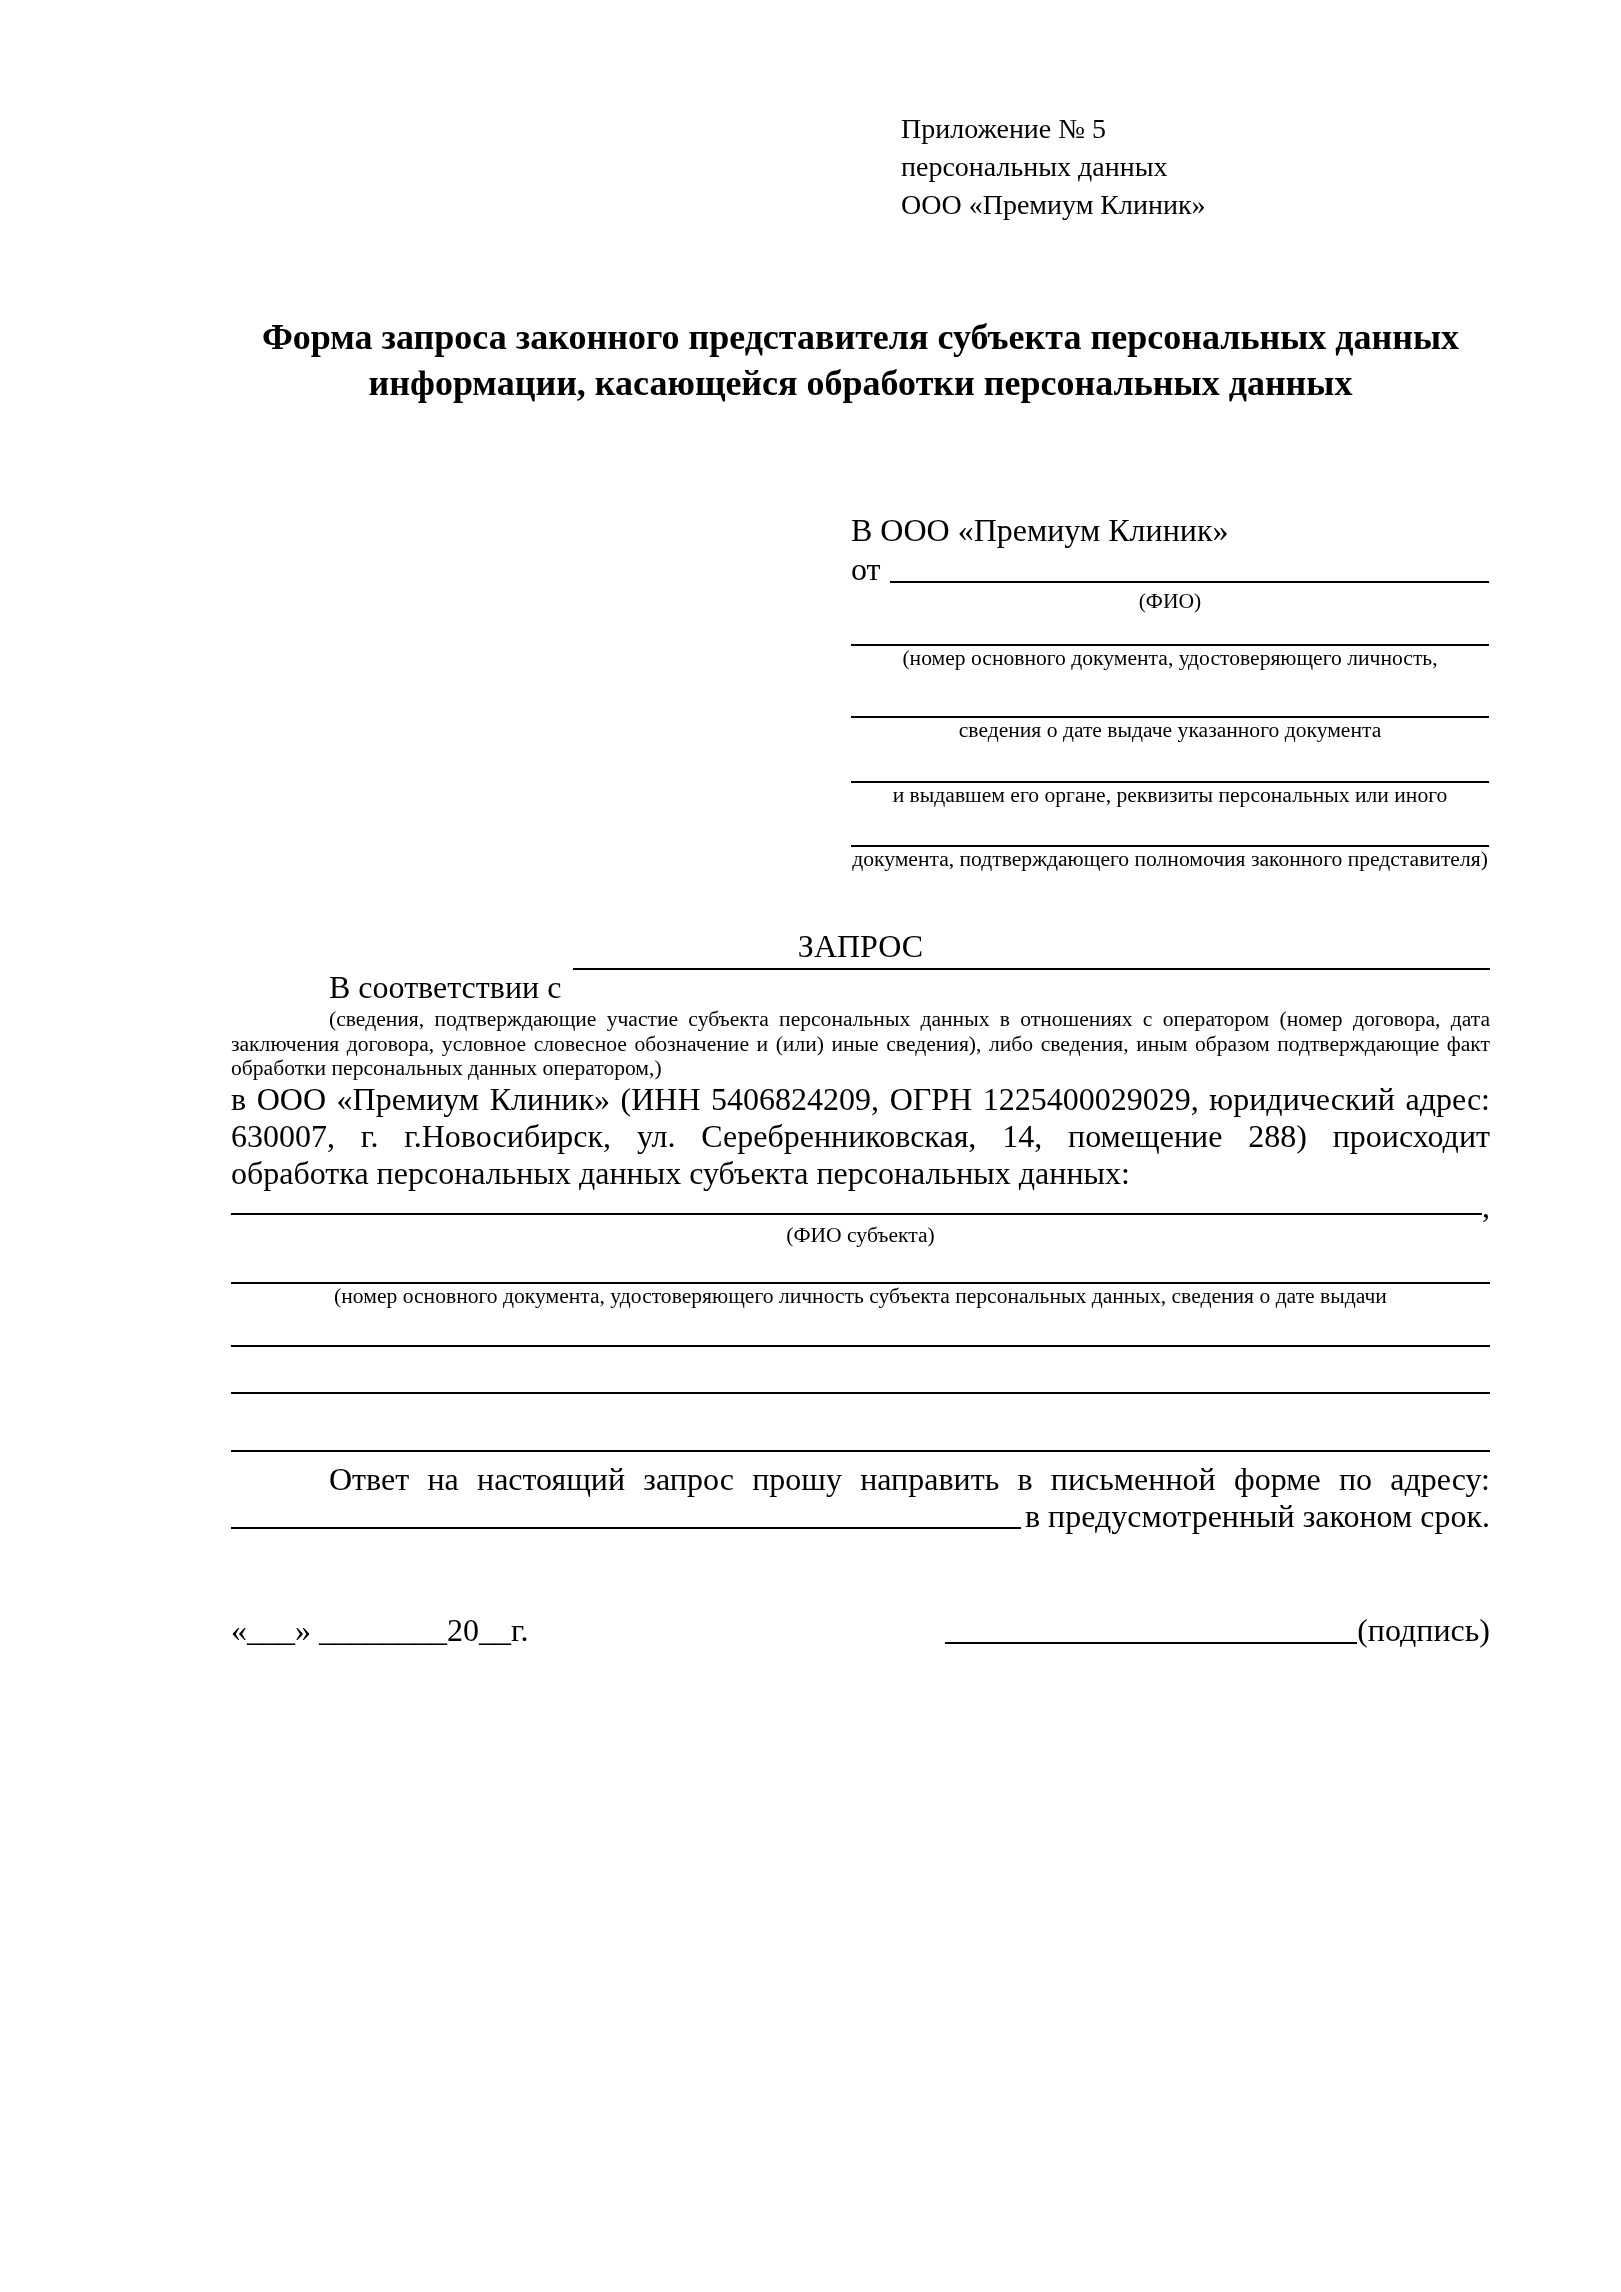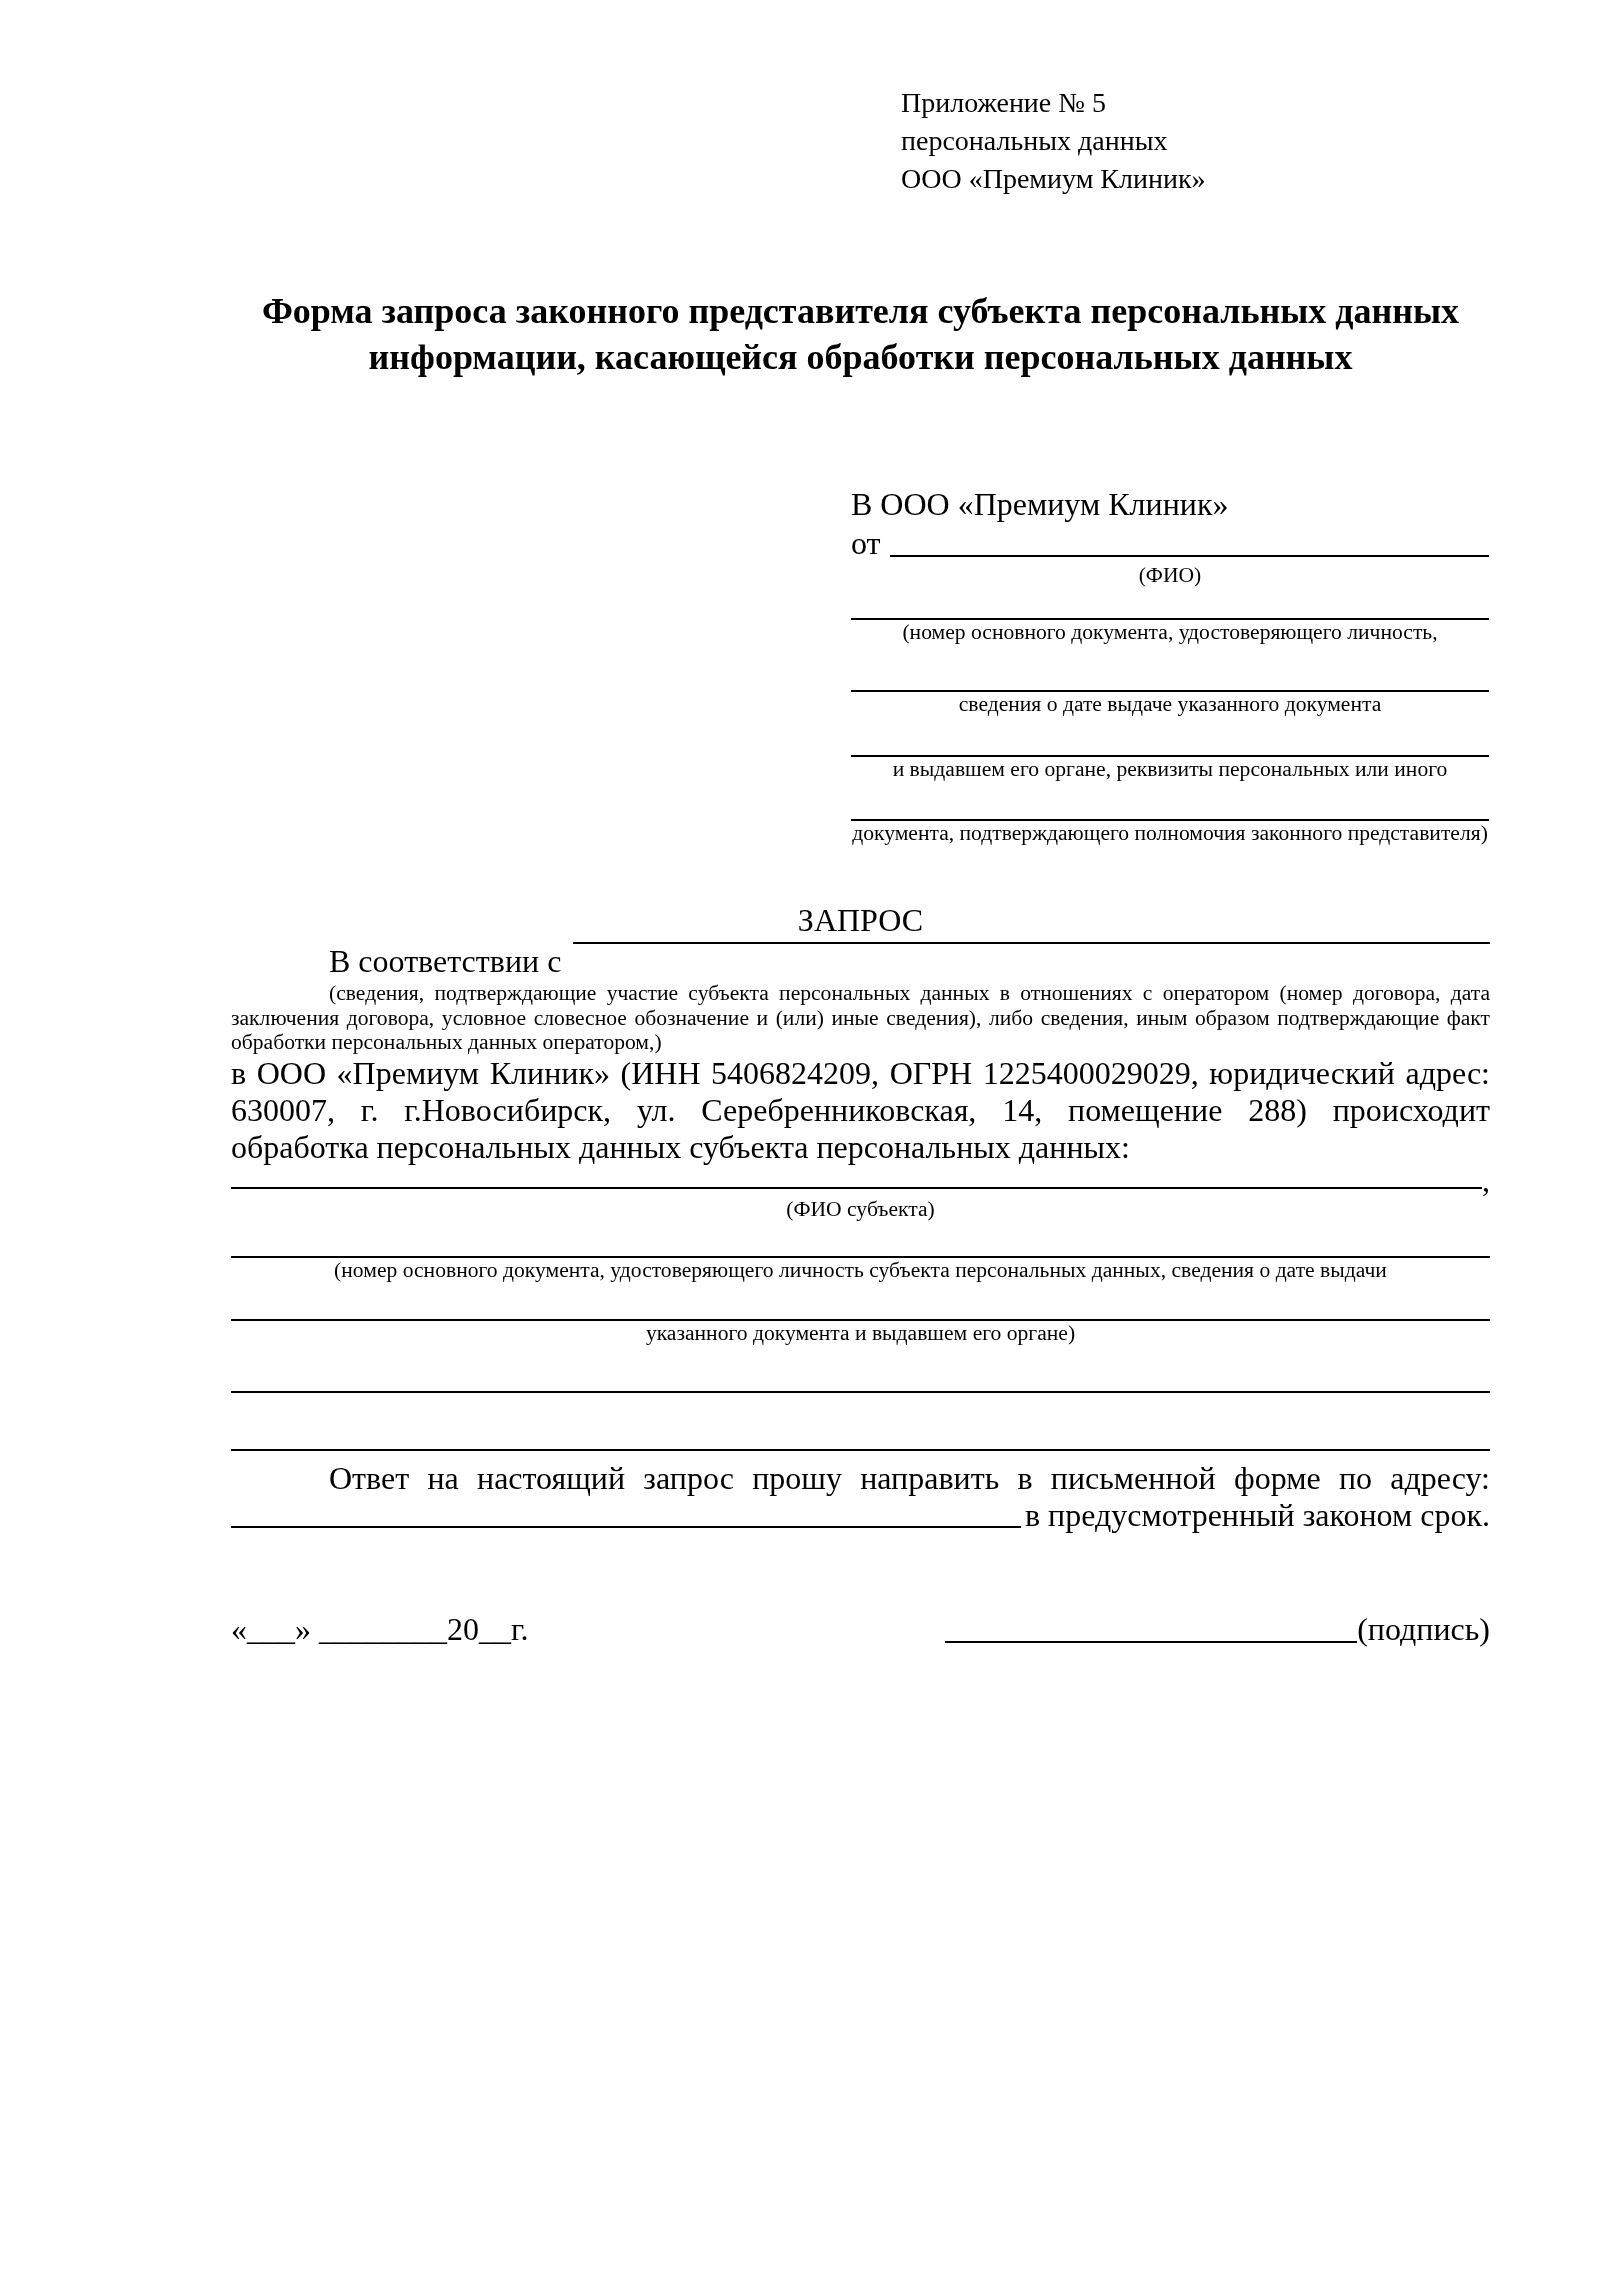--- a/index.html
+++ b/index.html
@@ -10,21 +10,21 @@
     background: #ffffff;
     color: #000000;
     font-family: "Liberation Serif", "DejaVu Serif", serif;
     overflow: hidden;
   }
   .content {
     position: absolute;
     left: 231px;
     top: 0;
     width: 1259px;
-    padding-top: 84px;
+    padding-top: 110px;
   }
   
   .header-note {
     margin-left: 670px;
     font-size: 28px;
     line-height: 38px;
   }
   .header-note div { white-space: nowrap; }
   
   .doc-title {
@@ -153,21 +153,20 @@
 
     <div class="comma-row">
       <span class="uline"></span>
       <span>,</span>
     </div>
     <div class="cap cap-mt2">(ФИО субъекта)</div>
 
     <div class="fill f35"></div>
     <div class="cap">(номер основного документа, удостоверяющего личность субъекта персональных данных, сведения о дате выдачи</div>
     <div class="fill f36"></div>
-    <div class="cap">указанного документа и выдавшем его органе)</div>
 
 
     <div class="fill f46b"></div>
     <div class="fill f57"></div>
 
     <div class="reply-line">Ответ на настоящий запрос прошу направить в письменной форме по адресу:</div>
     <div class="reply-row2">
       <span class="uline"></span>
       <span class="sfx">в предусмотренный законом срок.</span>
     </div>

